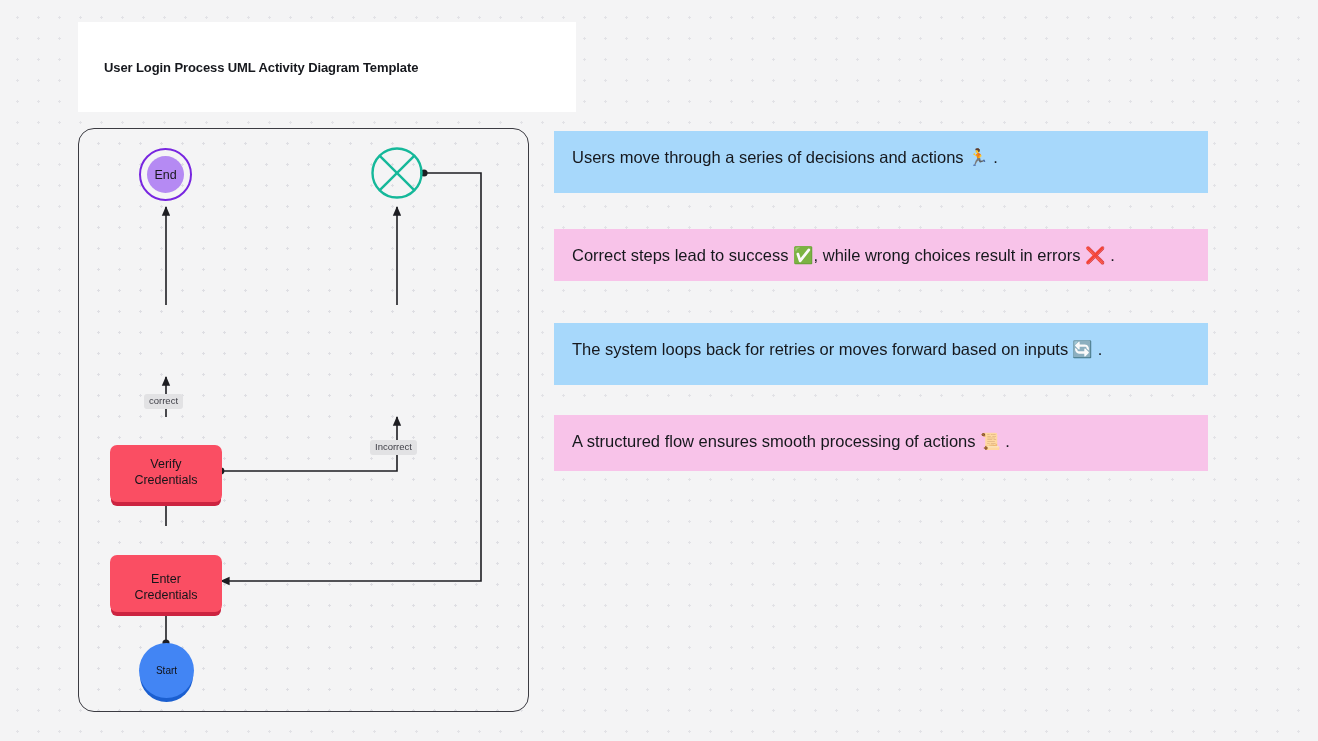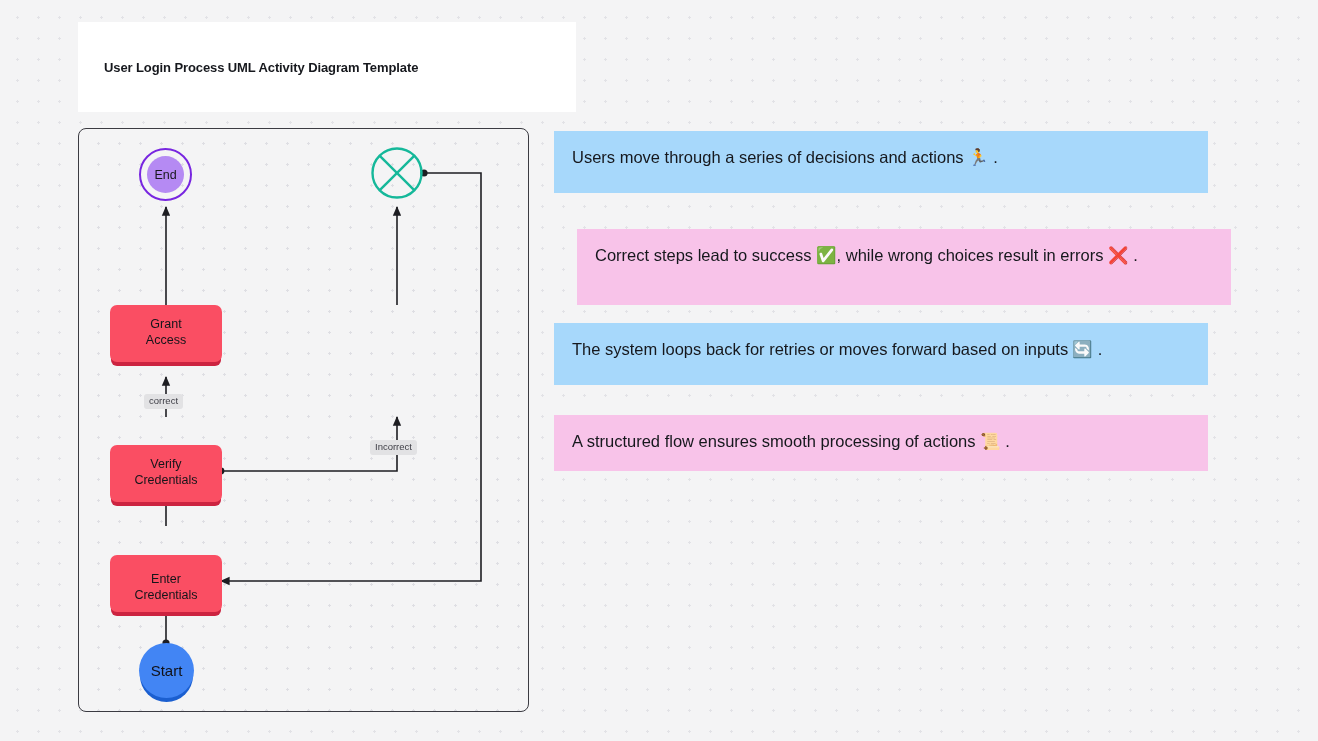--- a/index.html
+++ b/index.html
@@ -39,21 +39,21 @@
 
   
   #canvas {
     position: absolute;
     left: 78px;
     top: 128px;
     width: 451px;
     height: 584px;
     box-sizing: border-box;
     border: 1.4px solid #3b3b42;
-    border-radius: 8px;
+    border-radius: 16px;
     background-color: #f4f4f5;
     background-image: radial-gradient(circle, #dedee3 1.1px, transparent 1.2px);
     background-size: 21px 21px;
     background-position: 9px 4px;
     overflow: hidden;
   }
   #edge-layer {
     position: absolute;
     left: 0; top: 0;
     width: 451px;
@@ -87,21 +87,21 @@
   .start-node {
     width: 55px;
     height: 55px;
     border-radius: 50%;
     background: #4285f4;
     box-shadow: 0 5px 0 -1px #1b5fd0;
     display: flex;
     align-items: center;
     justify-content: center;
     color: #111116;
-    font-size: 15px;
+    font-size: 10px;
   }
 
   
   .end-node {
     width: 53px;
     height: 53px;
     border-radius: 50%;
     border: 2.6px solid #7826e0;
     background: transparent;
     display: flex;
@@ -194,26 +194,20 @@
   </div>
 
   <div class="node exit-node" style="left:291px; top:17px;">
     <svg width="54" height="54" viewBox="0 0 54 54" xmlns="http://www.w3.org/2000/svg">
       <circle cx="27" cy="27" r="24.5" fill="none" stroke="#15b89a" stroke-width="2.4"></circle>
       <line x1="9.8" y1="9.8" x2="44.2" y2="44.2" stroke="#15b89a" stroke-width="2.4"></line>
       <line x1="44.2" y1="9.8" x2="9.8" y2="44.2" stroke="#15b89a" stroke-width="2.4"></line>
     </svg>
   </div>
 
-  <div class="node action-box" style="left:31px; top:176px;">
-    <div>
-      <div>Grant</div>
-      <div>Access</div>
-    </div>
-  </div>
 
 
   <div class="node action-box" style="left:31px; top:316px;">
     <div>
       <div>Verify</div>
       <div>Credentials</div>
     </div>
   </div>
 
   <div class="node action-box" style="left:31px; top:426px;align-items:flex-end;">
@@ -228,21 +222,21 @@
   </div>
 
   <div class="edge-label" style="left:65px; top:265px;">correct</div>
   <div class="edge-label" style="left:291px; top:271px;margin-top:40px;">Incorrect</div>
 </div>
 
 <div class="callout blue" style="top:131px; height:62px;">
   <span>Users move through a series of decisions and actions </span><span class="emoji">🏃</span><span> .</span>
 </div>
 
-<div class="callout pink" style="top:229px; height:76px;margin-left:23px;">
+<div class="callout pink" style="top:229px; height:52px;">
   <span>Correct steps lead to success </span><span class="emoji">✅</span><span>, while wrong choices result in errors </span><span class="emoji">❌</span><span> .</span>
 </div>
 
 <div class="callout blue" style="top:323px; height:62px;">
   <span>The system loops back for retries or moves forward based on inputs </span><span class="emoji">🔄</span><span> .</span>
 </div>
 
 <div class="callout pink" style="top:415px; height:56px;">
   <span>A structured flow ensures smooth processing of actions </span><span class="emoji">📜</span><span> .</span>
 </div>

